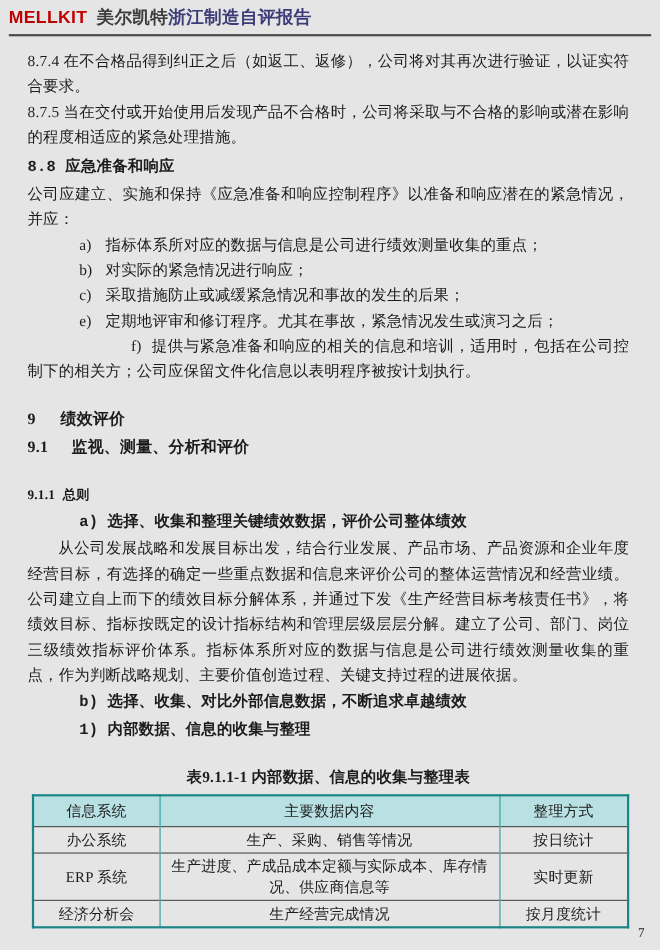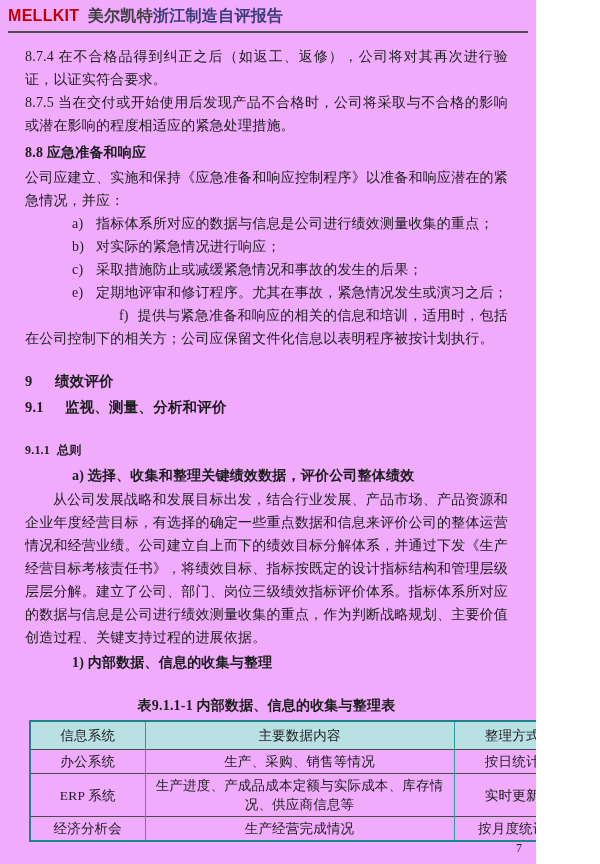--- a/index.html
+++ b/index.html
@@ -10,22 +10,22 @@
     --table-border:#1c8585;
     --table-grid:#2a9c9c;
     --table-row-line:#4a4a4a;
     --table-header-bg:#b9e0e3;
     --ink:#1c1c1c;
   }
   *{margin:0;padding:0;box-sizing:border-box;}
   html,body{background:#fff;}
   .page{
     position:relative;
-    width:536px;height:864px;
-    background:#f0abfc;
+    width:600px;height:864px;
+    background:#e5e5e5;
     overflow:hidden;
     font-family:"Liberation Serif","DejaVu Serif",serif;
     color:var(--ink);
   }
   
   .doc-header{
     margin:6px 8px 0 8px;
     padding-bottom:4px;
     border-bottom:2px solid var(--rule-color);
     font-size:16px;
@@ -38,21 +38,21 @@
   .title-blue{color:var(--title-blue);}
   
   .content{
     margin:12px 28px 0 25px;
     font-size:14px;
     line-height:23px;
     text-align:justify;
     letter-spacing:.2px;
   }
   .para{margin:0;}
-  .bold{font-weight:bold;}
+  .bold{font-weight:bold;font-family:Liberation Mono, monospace;}
   .h88{margin-top:4px;}
   .intro{margin-top:2px;}
   .li{margin-left:47px;}
   .li-label{display:inline-block;width:24px;}
   .pf{text-indent:47px;}
   .pf .li-label{width:auto;margin-right:9px;}
   .sec9{margin-top:20px;font-weight:bold;font-size:14.5px;}
   .sec91{margin-top:3px;font-weight:bold;font-size:14.5px;}
   .sec911{margin-top:20px;font-weight:bold;font-size:12px;}
   .num1{display:inline-block;width:30px;}
@@ -122,20 +122,21 @@
     <p class="para li"><span class="li-label">c)</span><span>采取措施防止或减缓紧急情况和事故的发生的后果；</span></p>
     <p class="para li"><span class="li-label">e)</span><span>定期地评审和修订程序。尤其在事故，紧急情况发生或演习之后；</span></p>
     <p class="para pf"><span class="li-label">f)</span><span>提供与紧急准备和响应的相关的信息和培训，适用时，包括在公司控制下的相关方；公司应保留文件化信息以表明程序被按计划执行。</span></p>
 
     <p class="para sec9"><span class="num1">9</span><span>绩效评价</span></p>
     <p class="para sec91"><span class="num2">9.1</span><span>监视、测量、分析和评价</span></p>
     <p class="para sec911"><span class="num3">9.1.1</span><span>总则</span></p>
 
     <p class="para bold indent-item">a) 选择、收集和整理关键绩效数据，评价公司整体绩效</p>
     <p class="para body-para">从公司发展战略和发展目标出发，结合行业发展、产品市场、产品资源和企业年度经营目标，有选择的确定一些重点数据和信息来评价公司的整体运营情况和经营业绩。公司建立自上而下的绩效目标分解体系，并通过下发《生产经营目标考核责任书》，将绩效目标、指标按既定的设计指标结构和管理层级层层分解。建立了公司、部门、岗位三级绩效指标评价体系。指标体系所对应的数据与信息是公司进行绩效测量收集的重点，作为判断战略规划、主要价值创造过程、关键支持过程的进展依据。</p>
+    <p class="para bold indent-item">b) 选择、收集、对比外部信息数据，不断追求卓越绩效</p>
     <p class="para bold indent-item">1) 内部数据、信息的收集与整理</p>
 
     <p class="tbl-caption">表9.1.1-1 内部数据、信息的收集与整理表</p>
 
     <table class="data">
       <colgroup>
           <col class="c1">
           <col class="c2">
           <col class="c3">
         </colgroup>

